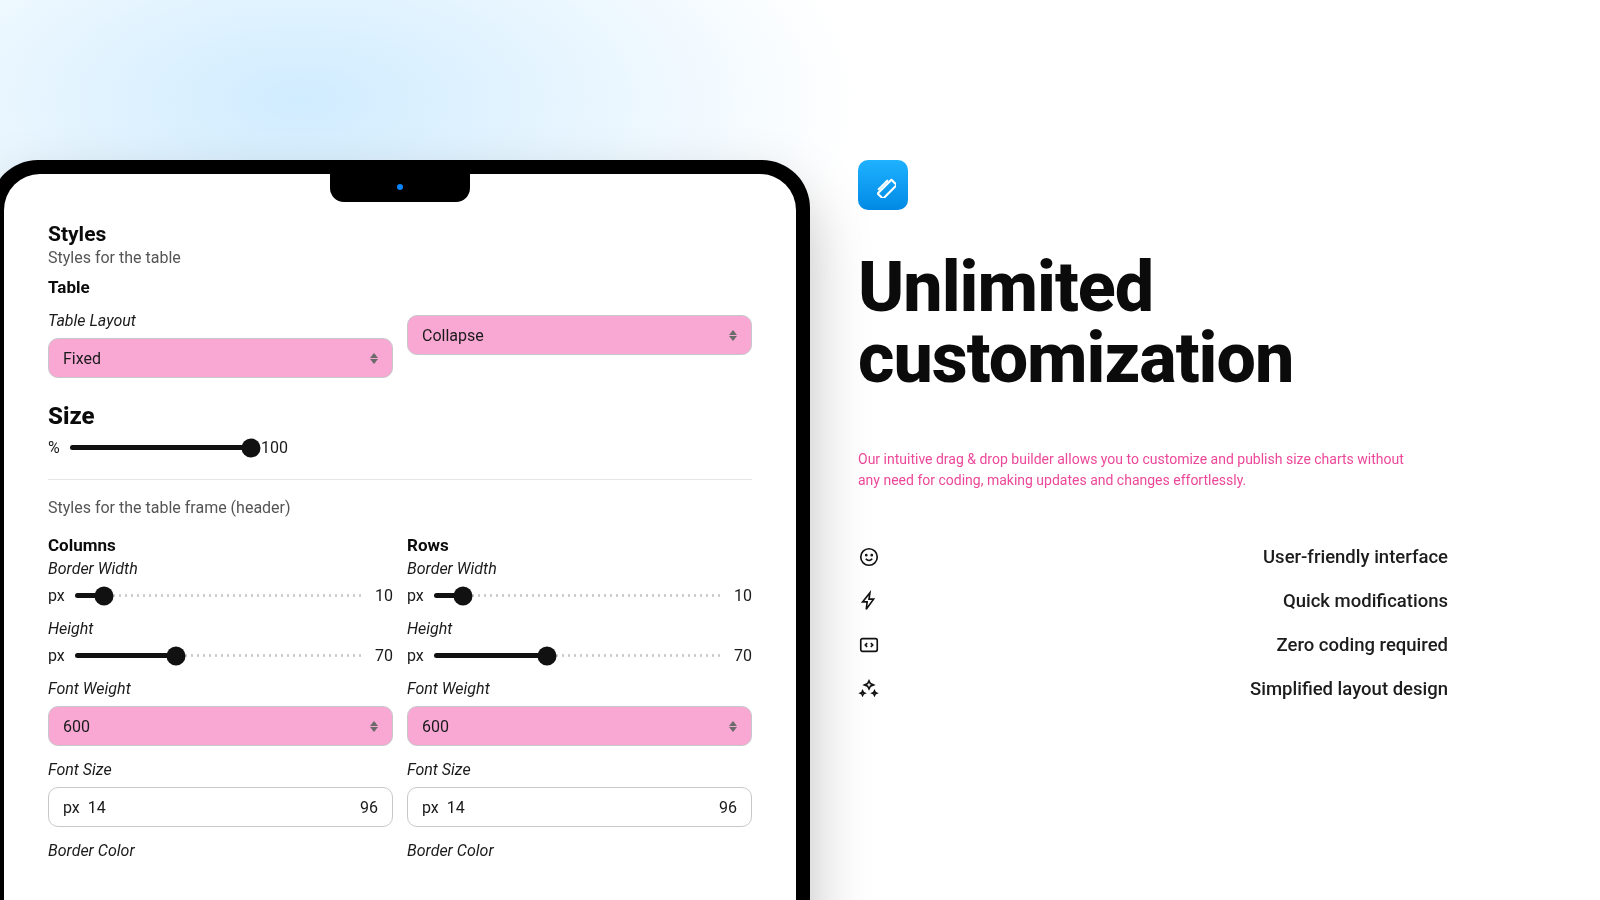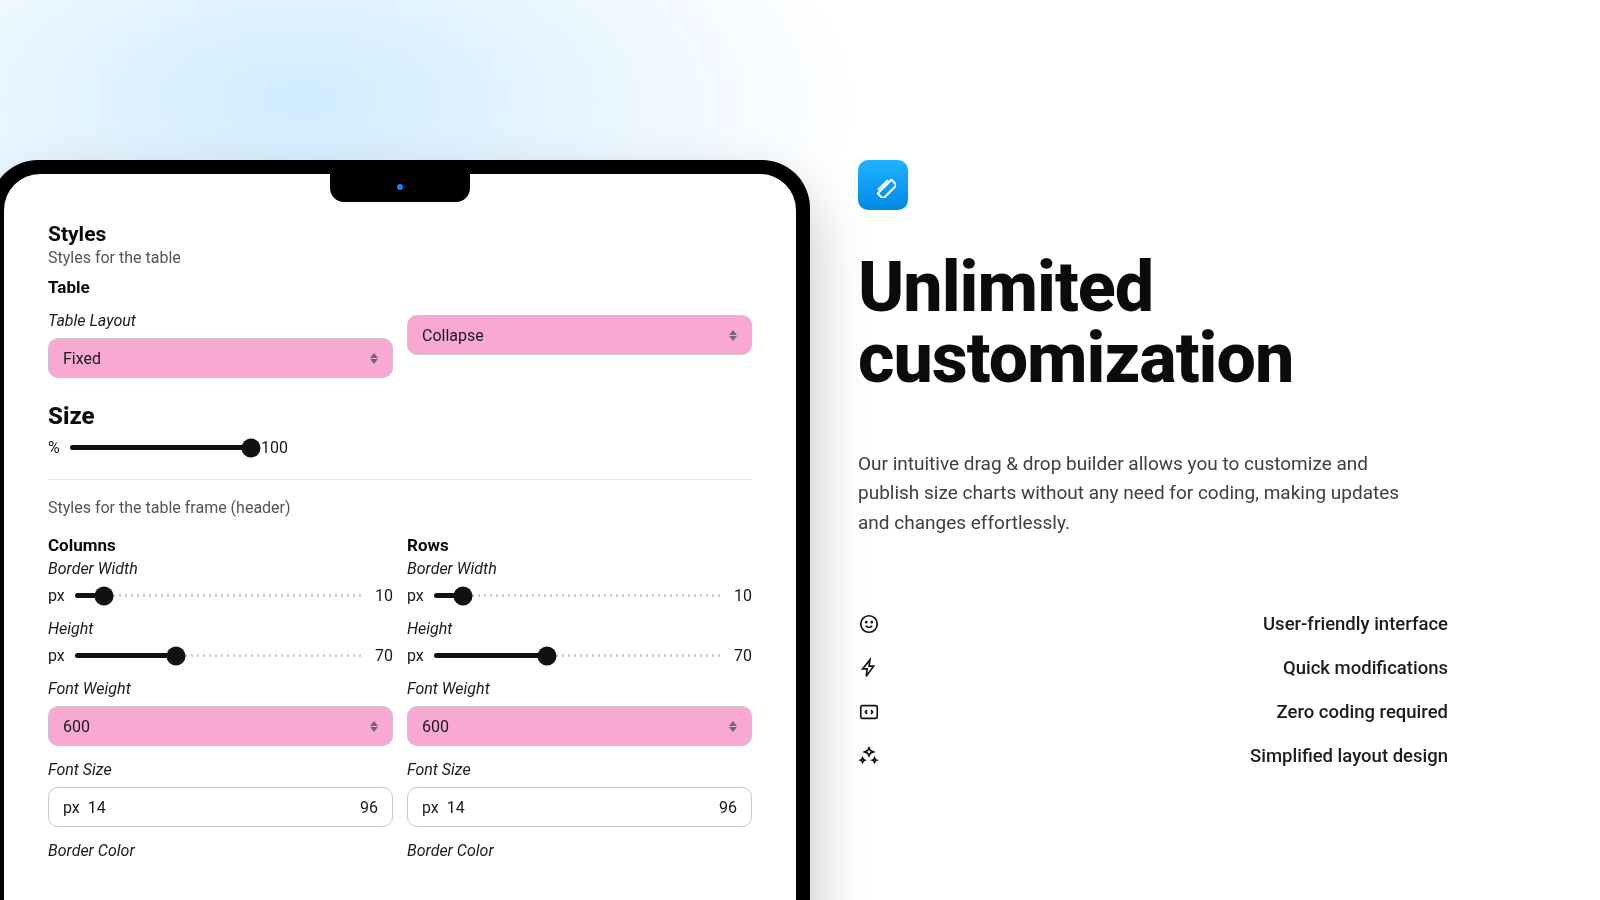--- a/index.html
+++ b/index.html
@@ -212,24 +212,24 @@
   }
   .hero h1 {
     font-size: 70px;
     font-weight: 800;
     line-height: 1.02;
     letter-spacing: -1px;
     color: #0b0b0b;
     margin-bottom: 54px;
   }
   .hero p {
-    font-size: 19px;
+    font-size: 14px;
     line-height: 1.55;
-    color: #404040;
-    margin-bottom: 76px;
+    color: #ec4899;
+    margin-bottom: 54px;
     max-width: 560px;
   }
   .feat {
     display: flex;
     align-items: center;
     gap: 18px;
     font-size: 18.5px;
     color: #1c1c1c;
     margin-bottom: 22px;
     font-weight: 500;

